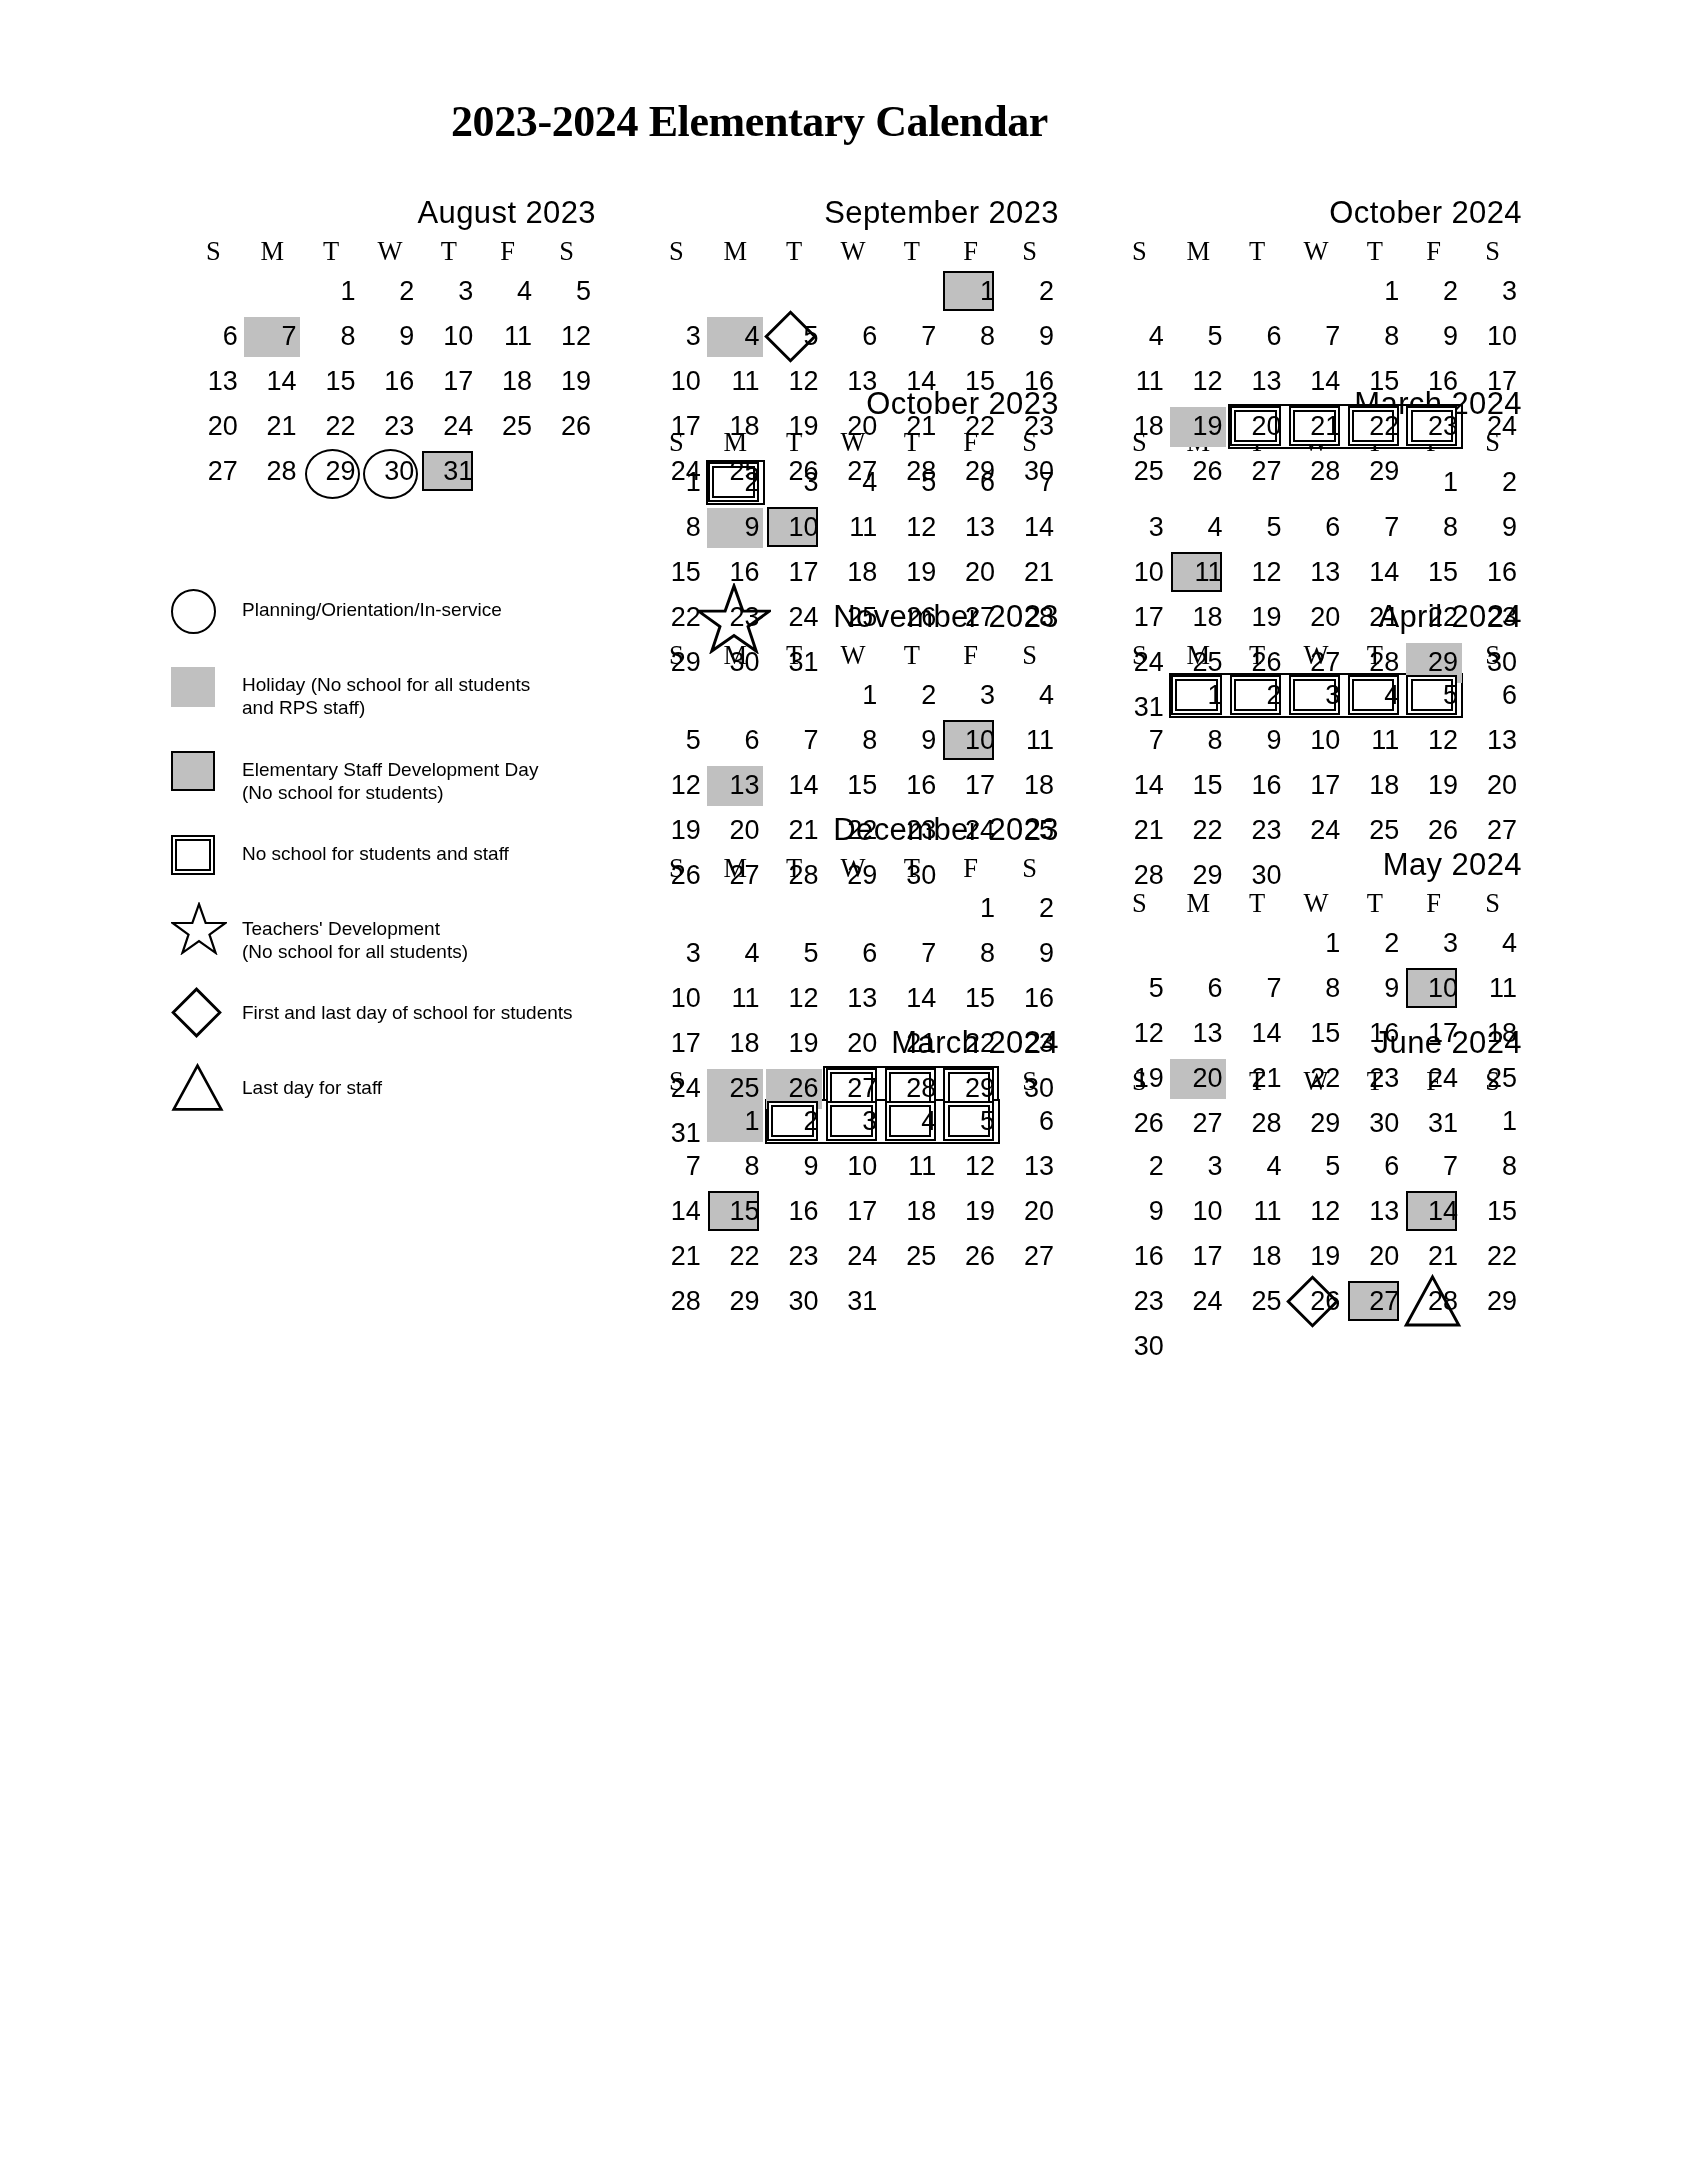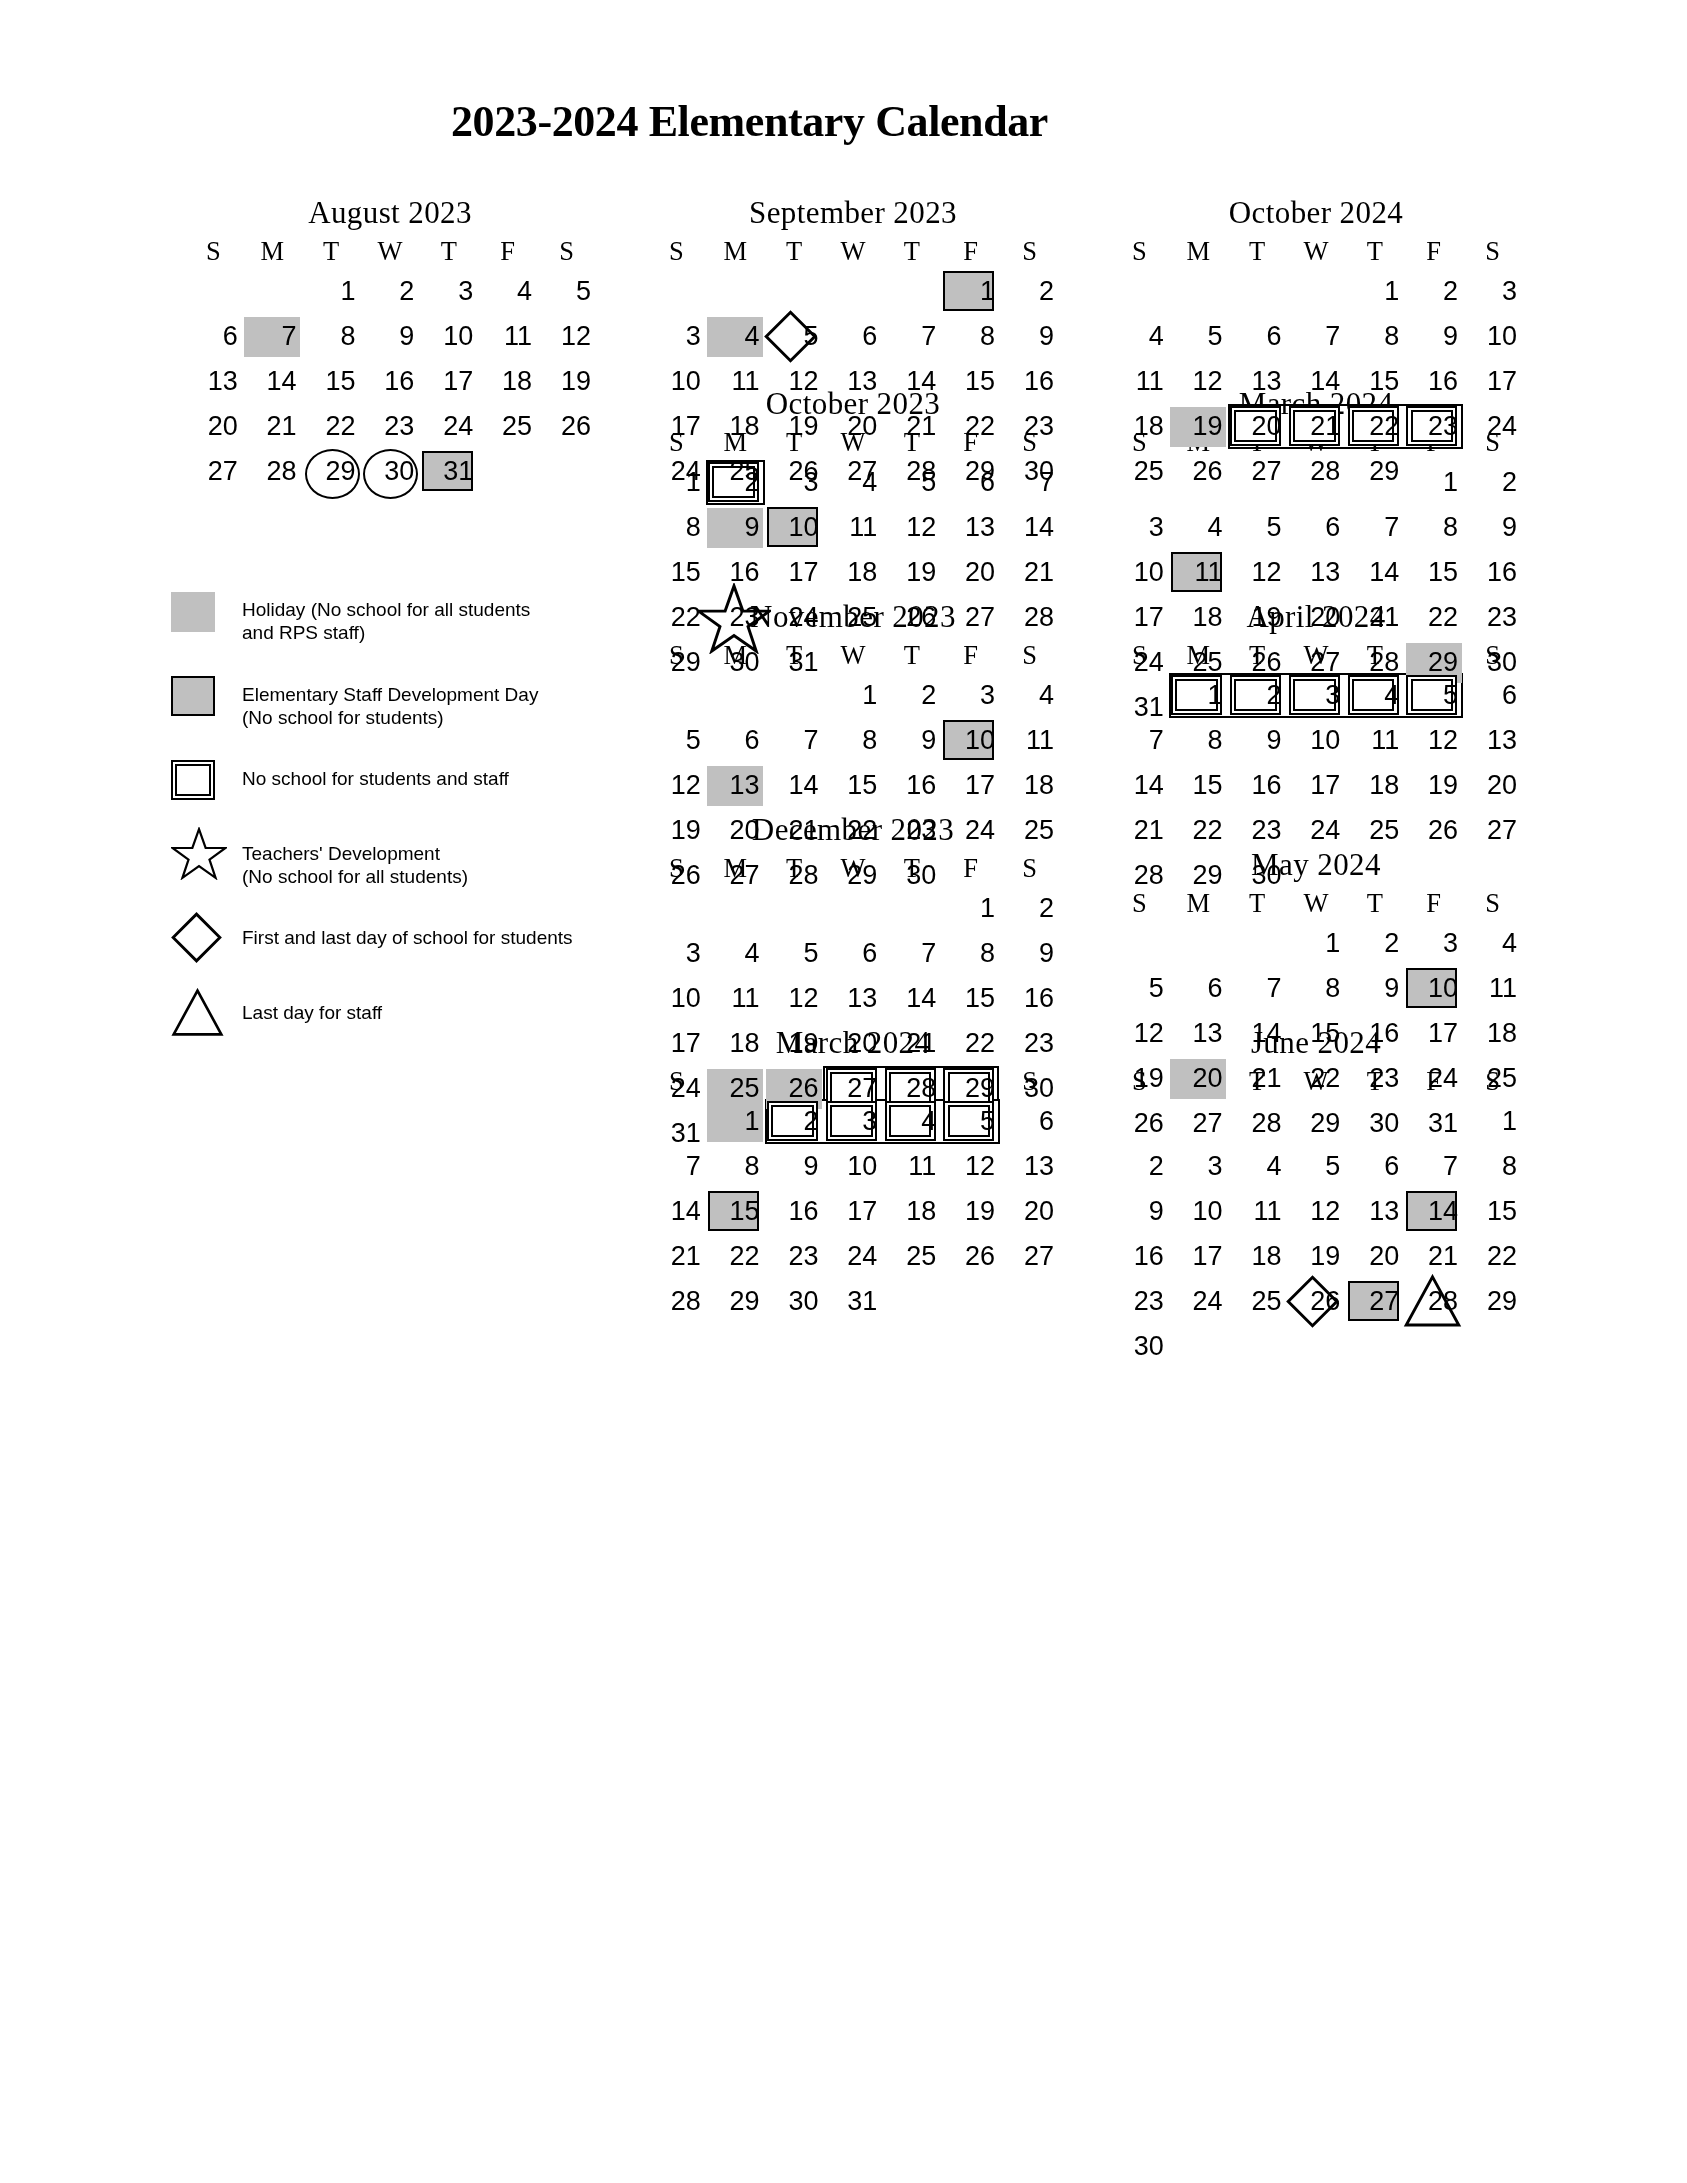--- a/index.html
+++ b/index.html
@@ -13,22 +13,22 @@
   .page-title{
     position:absolute;top:96px;left:0;width:1499px;
     text-align:center;
     font-family:"Liberation Serif", serif;
     font-weight:bold;font-size:44px;letter-spacing:-0.4px;
   }
 
   
   .month{position:absolute;width:412px;}
   .month-title{
-    text-align:center;
-    font-family:Liberation Serif, serif;
+    text-align:right;
+    font-family:Liberation Sans, sans-serif;
     font-size:31px;font-weight:normal;
     margin-bottom:5.9px;letter-spacing:0.4px;
   }
   .dow-row{display:flex;margin-bottom:2.9px;}
   .dow{
     width:59px;text-align:center;
     font-family:"Liberation Serif", serif;
     font-size:26.5px;line-height:29px;
   }
   .week{display:flex;height:45px;position:relative;}
@@ -1640,20 +1640,26 @@
           <div class="cell empty">
             <span class="num">0</span>
           </div>
         </div>
       </div>
     </div>
 
   <div id="legend">
       <div class="legend-row">
         <div class="legend-sym">
+          <div class="sym-circle"></div>
+        </div>
+        <div class="legend-text">Planning/Orientation/In-service</div>
+      </div>
+      <div class="legend-row">
+        <div class="legend-sym">
           <div class="sym-holiday"></div>
         </div>
         <div class="legend-text">
           <div>Holiday (No school for all students</div>
           <div>and RPS staff)</div>
         </div>
       </div>
       <div class="legend-row">
         <div class="legend-sym">
           <div class="sym-staffdev"></div>

